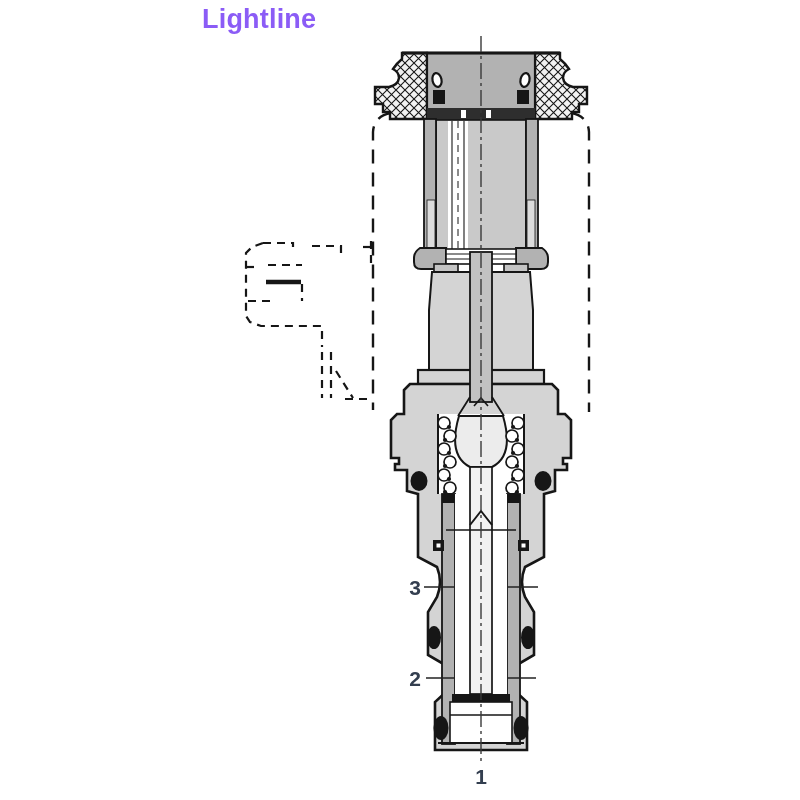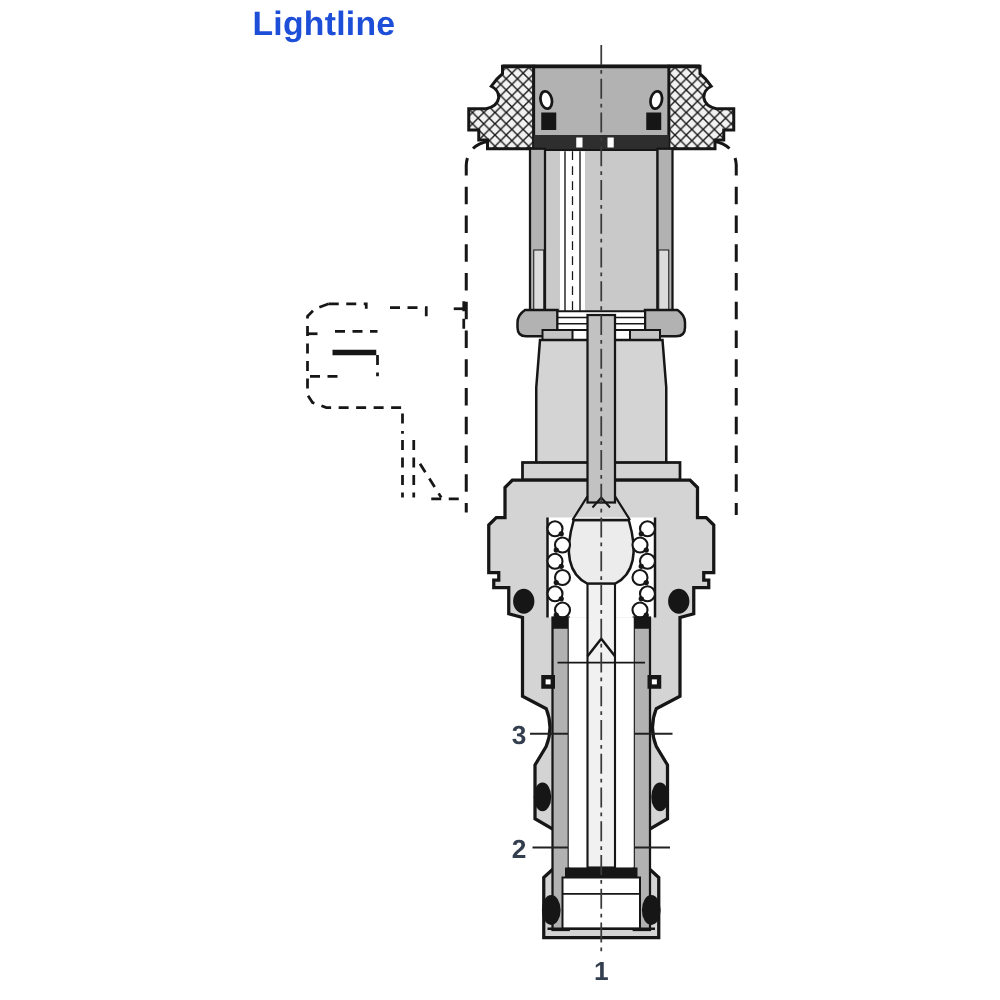--- a/index.html
+++ b/index.html
@@ -2,21 +2,21 @@
 <html><head>
 <meta charset="utf-8">
 <style>
   html,body{margin:0;padding:0;}
   body{
     width:800px;height:800px;background:#ffffff;position:relative;overflow:hidden;
     font-family:"Liberation Sans", sans-serif;
   }
   .title{
     position:absolute;left:202px;top:4px;margin:0;
-    font-size:27px;font-weight:bold;letter-spacing:.2px;color:#1d4ed8;
+    font-size:27px;font-weight:bold;letter-spacing:.2px;color:#8b5cf6;
   }
   svg{position:absolute;left:0;top:0;}
   .port-label{
     font-family:"Liberation Sans", sans-serif;
     font-size:21px;font-weight:bold;fill:#333e4f;
   }
 </style>
 </head>
 <body>
 

